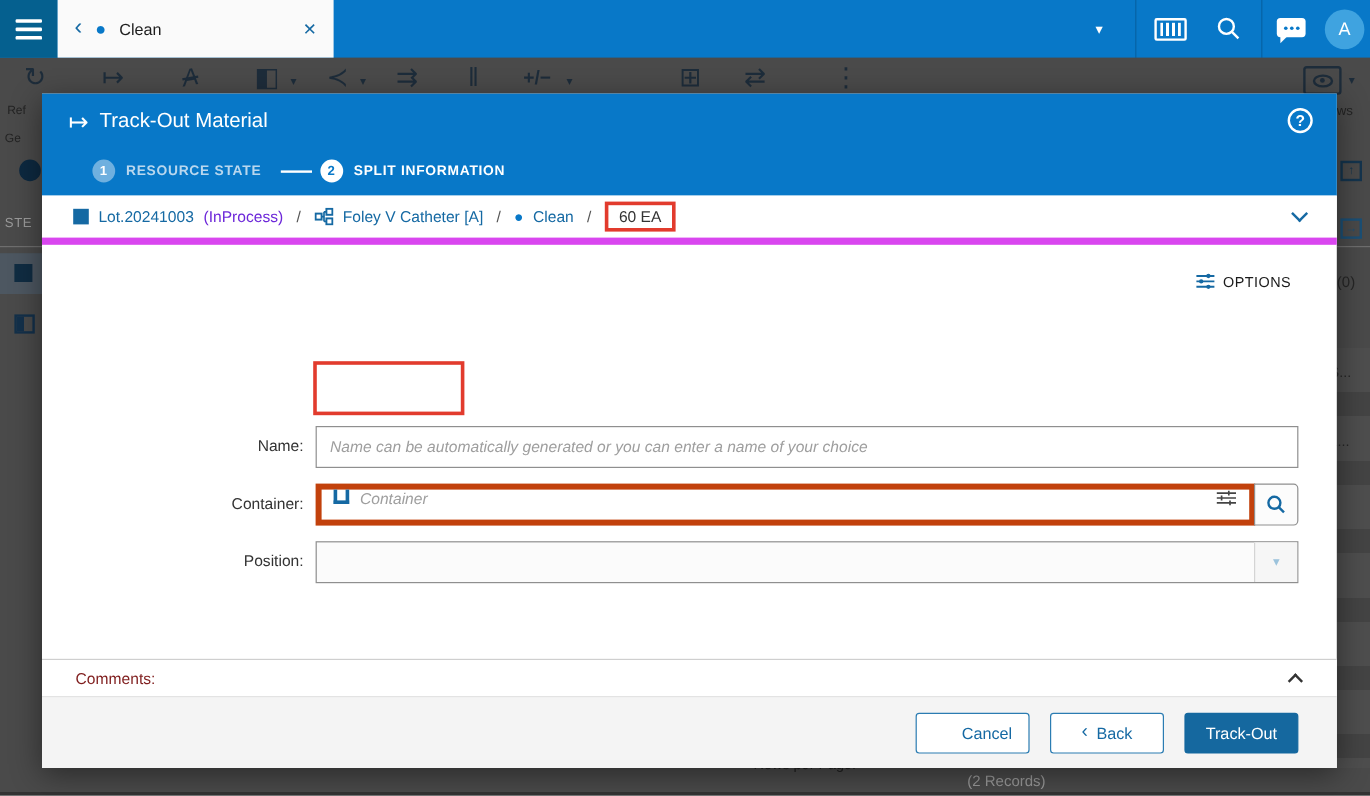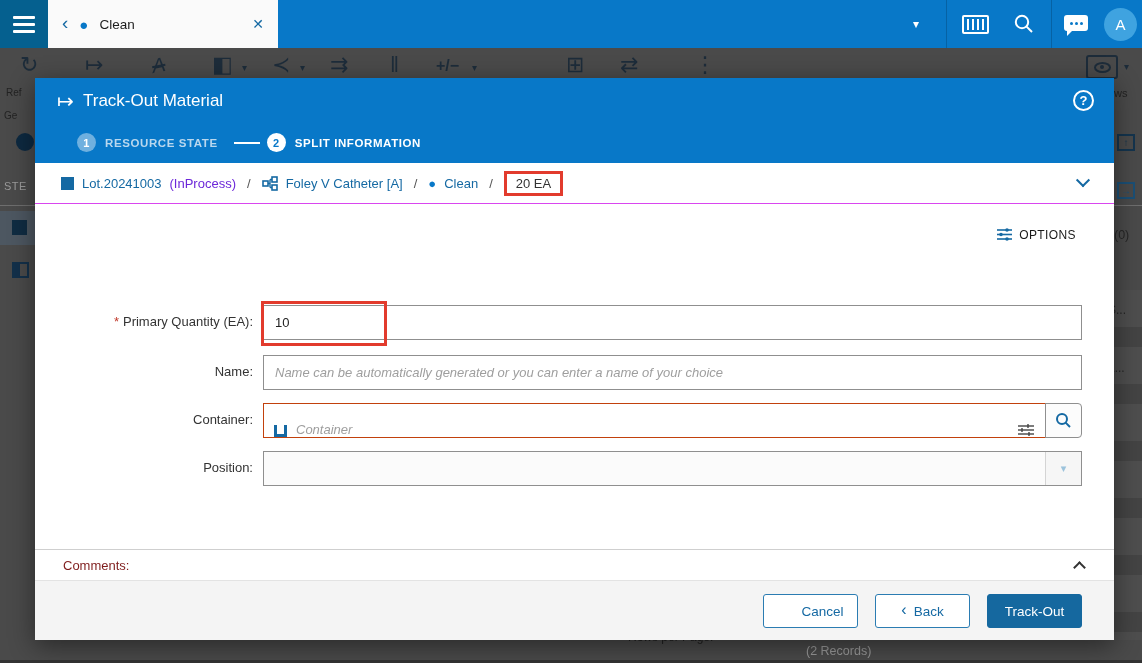--- a/index.html
+++ b/index.html
@@ -59,38 +59,38 @@
   .m-title { position:absolute; left:48px; top:13px; color:#fff; font-size:17px; font-weight:400; }
   .m-help { position:absolute; right:20px; top:12px; width:21px; height:21px; border:2px solid #fff; border-radius:50%; color:#fff; font-size:13px; font-weight:bold; display:flex; align-items:center; justify-content:center; cursor:pointer; }
   .steps { position:absolute; left:42px; top:55px; display:flex; align-items:center; font-size:11.5px; letter-spacing:.6px; }
   .stepc { width:19px; height:19px; border-radius:50%; display:flex; align-items:center; justify-content:center; font-size:11px; font-weight:bold; cursor:pointer; }
   .stepc.s1 { background:rgba(255,255,255,.42); color:#fff; }
   .stepc.s2 { background:#fff; color:#0878c8; }
   .stepl1 { color:#b9d7ee; font-weight:600; margin:0 16px 0 9px; cursor:pointer; }
   .stepl2 { color:#fff; font-weight:700; margin-left:9px; cursor:pointer; }
   .conn { width:26px; height:2px; background:#fff; margin-right:7px; }
 
-  .bcrumb { position:absolute; top:85px; left:0; width:100%; height:41px; background:#fff; border-bottom:1px solid #d946ef; display:flex; align-items:center; padding:0 26px; font-size:13px; gap:8px; }
+  .bcrumb { position:absolute; top:85px; left:0; width:100%; height:41px; background:#fff; border-bottom:6px solid #d946ef; display:flex; align-items:center; padding:0 26px; font-size:13px; gap:8px; }
   .bc-sq { width:13px; height:13px; background:#1569a3; flex:none; }
   .bc-link { color:#1569a3; cursor:pointer; }
   .bc-state { color:#6d28d9; }
   .bc-sep { color:#555; margin:0 3px; }
   .bc-dot { color:#0878c8; font-size:13px; }
   .bc-qty { color:#333; border:3px solid #e23b2d; padding:2px 9px; }
   .bc-chev { margin-left:auto; width:10px; height:10px; border-right:2px solid #1569a3; border-bottom:2px solid #1569a3; transform:rotate(45deg) translate(-2px,-2px); cursor:pointer; }
 
   .options { position:absolute; top:149px; right:38px; display:flex; align-items:center; gap:6px; font-size:12px; color:#1a1a1a; letter-spacing:.4px; cursor:pointer; }
   .sec-title { position:absolute; left:25px; top:192px; font-size:13.5px; font-weight:700; color:#222; }
 
   .frow { position:absolute; left:0; width:100%; height:37px; }
   .flabel { position:absolute; left:0; top:9px; width:218px; text-align:right; font-size:13px; color:#333; }
   .req { color:#c0392b; margin-right:4px; }
   .finput { position:absolute; left:228px; top:0; height:35px; border:1px solid #8f8f8f; background:#fff; font-size:13px; padding:0 11px; color:#222; font-family:inherit; width:819px; }
   .finput::placeholder { font-style:italic; color:#9e9e9e; }
-  .cont-wrap { position:absolute; left:228px; top:0; width:783px; height:35px; border:1px solid #c2410c; background:#fff; display:flex; align-items:flex-end; padding:0 10px; gap:9px; cursor:text; }
+  .cont-wrap { position:absolute; left:228px; top:0; width:783px; height:35px; border:5px solid #c2410c; background:#fff; display:flex; align-items:flex-start; padding:0 10px; gap:9px; cursor:text; }
   .cont-icon { width:13px; height:12px; border:3px solid #1569a3; border-top:none; flex:none; }
   .cont-ph { font-style:italic; color:#9e9e9e; font-size:13px; flex:1; }
   .search-btn { position:absolute; left:1010px; top:0; width:37px; height:35px; border:1px solid #8f8f8f; border-radius:0 4px 4px 0; background:#fcfcfc; display:flex; align-items:center; justify-content:center; cursor:pointer; }
   .pos-wrap { position:absolute; left:228px; top:0; width:819px; height:35px; border:1px solid #8f8f8f; background:#fbfbfb; cursor:pointer; }
   .pos-caret { position:absolute; right:0; top:0; width:36px; height:33px; border-left:1px solid #d4d4d4; background:#f6f6f6; display:flex; align-items:center; justify-content:center; color:#9cc3dc; font-size:11px; }
   .red-box { position:absolute; left:226px; top:223px; width:126px; height:45px; border:3px solid #e23b2d; pointer-events:none; z-index:5; }
 
   .comments { position:absolute; left:0; top:471px; width:100%; height:31px; border-top:1px solid #cfcfcf; background:#fff; cursor:pointer; }
   .comments .clabel { position:absolute; left:28px; top:8px; font-size:13px; color:#7f1d1d; }
   .chev-up { position:absolute; right:30px; top:13px; width:9px; height:9px; border-left:2px solid #333; border-top:2px solid #333; transform:rotate(45deg); }
@@ -215,41 +215,37 @@
         <rect x="1" y="5" width="5" height="5" fill="none" stroke="#1569a3" stroke-width="1.6"></rect>
         <rect x="10" y="1" width="5" height="5" fill="none" stroke="#1569a3" stroke-width="1.6"></rect>
         <rect x="10" y="9" width="5" height="5" fill="none" stroke="#1569a3" stroke-width="1.6"></rect>
         <path d="M6 7.5 H8 M8 3.5 V11.5 M8 3.5 H10 M8 11.5 H10" fill="none" stroke="#1569a3" stroke-width="1.4"></path>
       </svg>
       <span class="bc-link">Foley V Catheter [A]</span>
       <span class="bc-sep">/</span>
       <span class="bc-dot">●</span>
       <span class="bc-link">Clean</span>
       <span class="bc-sep">/</span>
-      <span class="bc-qty">20 EA</span>
+      <span class="bc-qty">60 EA</span>
       <span class="bc-chev"></span>
     </div>
 
     <div class="options">
       <svg width="17" height="15" viewBox="0 0 17 15">
         <line x1="1" y1="3" x2="16" y2="3" stroke="#1569a3" stroke-width="1.6"></line>
         <line x1="1" y1="7.5" x2="16" y2="7.5" stroke="#1569a3" stroke-width="1.6"></line>
         <line x1="1" y1="12" x2="16" y2="12" stroke="#1569a3" stroke-width="1.6"></line>
         <circle cx="11" cy="3" r="1.8" fill="#1569a3"></circle>
           <circle cx="5" cy="7.5" r="1.8" fill="#1569a3"></circle>
           <circle cx="11" cy="12" r="1.8" fill="#1569a3"></circle>
       </svg>
       <span>OPTIONS</span>
     </div>
 
 
-    <div class="frow" style="top:227px">
-      <span class="flabel"><span class="req">*</span><span>Primary Quantity (EA):</span></span>
-      <input class="finput" value="10" style="">
-    </div>
     <div class="red-box"></div>
 
     <div class="frow" style="top:277px">
       <span class="flabel">Name:</span>
       <input class="finput" placeholder="Name can be automatically generated or you can enter a name of your choice" style="">
     </div>
 
     <div class="frow" style="top:325px">
       <span class="flabel">Container:</span>
       <div class="cont-wrap">

